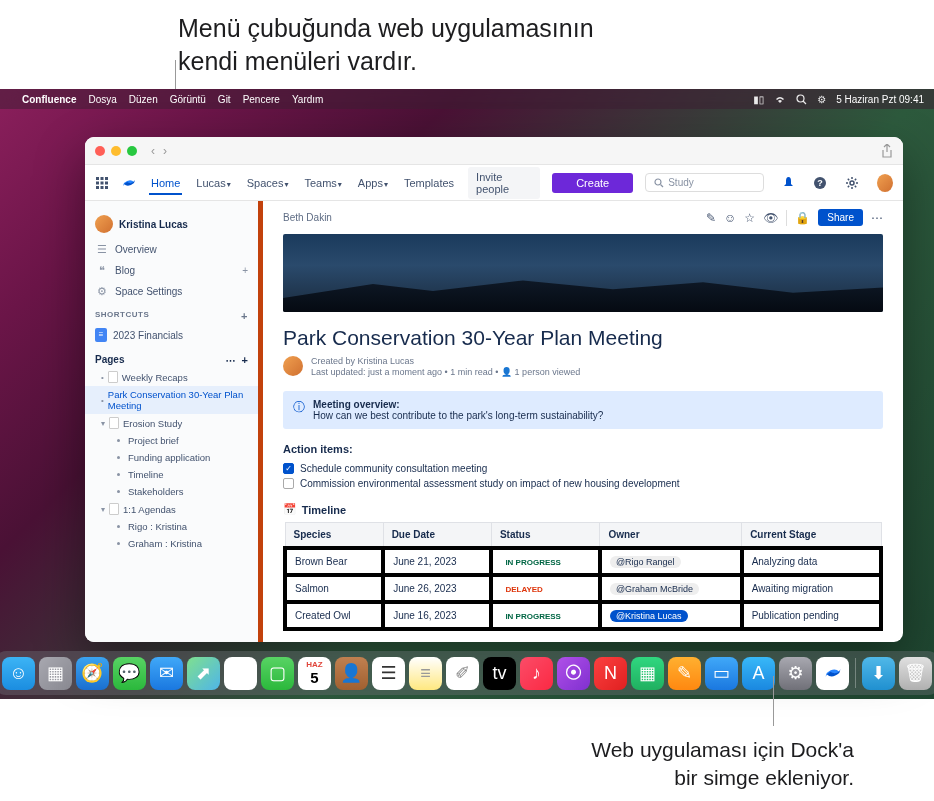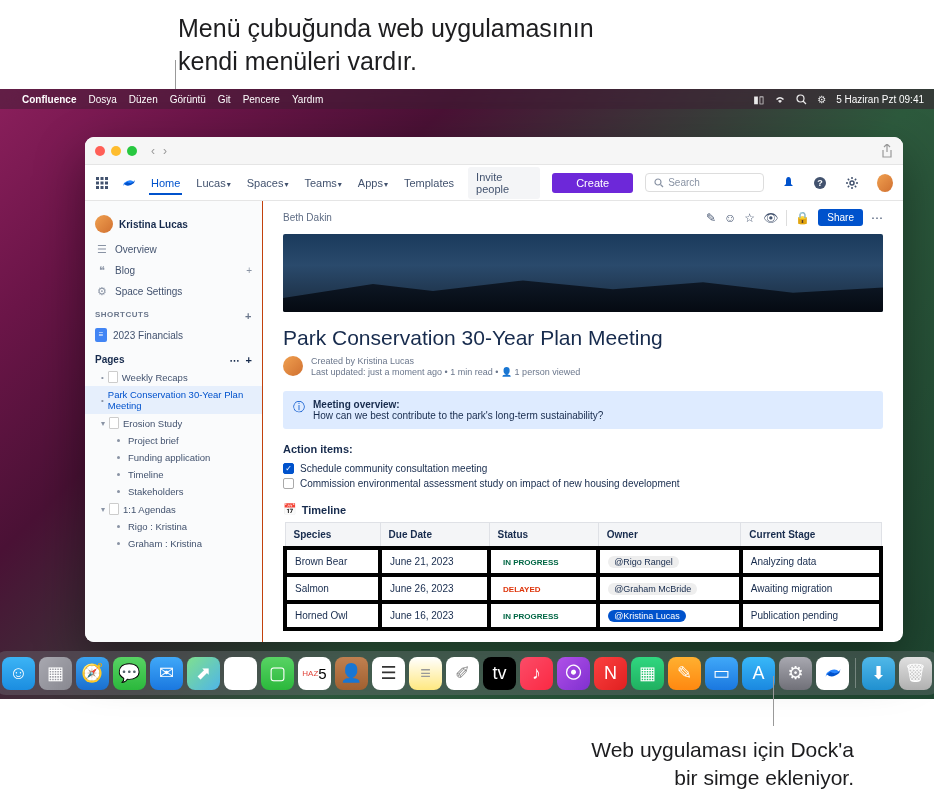--- a/index.html
+++ b/index.html
@@ -121,21 +121,21 @@
 .notif-icon { color: #0052cc; }
 .avatar-sm { width: 18px; height: 18px; border-radius: 50%; background: linear-gradient(135deg, #f0a050, #d07030); margin-left: 6px; }
 
 
 .conf-body { display: flex; flex: 1; overflow: hidden; }
 
 
 .sidebar {
   width: 178px;
   background: #fafbfc;
-  border-right: 1px solid #c2410c;
+  border-right: 5px solid #c2410c;
   padding: 8px 0;
   font-size: 10px;
   color: #42526e;
   overflow: hidden;
 }
 .sidebar-user { display: flex; align-items: center; gap: 6px; padding: 6px 10px; font-weight: 600; color: #172b4d; }
 .sidebar-user .avatar-sm { margin: 0; }
 .sidebar-item { display: flex; align-items: center; gap: 6px; padding: 4px 10px; cursor: pointer; }
 .sidebar-item .icon { width: 14px; font-size: 11px; text-align: center; color: #8993a4; }
 .sidebar-section { padding: 8px 10px 2px; font-size: 8px; color: #6b778c; font-weight: 700; letter-spacing: 0.5px; display: flex; justify-content: space-between; }
@@ -243,21 +243,21 @@
 }
 .dock-sep { width: 1px; height: 30px; background: rgba(255,255,255,0.3); margin: 0 2px; }
 .di-finder { background: linear-gradient(180deg, #3cb4f5, #1b8de0); }
 .di-launchpad { background: linear-gradient(135deg, #a8a8b0, #888890); }
 .di-safari { background: linear-gradient(180deg, #3ba3f0, #1a6fd0); }
 .di-messages { background: linear-gradient(180deg, #58d364, #2bb83c); }
 .di-mail { background: linear-gradient(180deg, #40a8f8, #1a78e0); }
 .di-maps { background: linear-gradient(135deg, #7fe08f, #4fb5e8); }
 .di-photos { background: #fff; }
 .di-facetime { background: linear-gradient(180deg, #58d364, #2bb83c); }
-.di-calendar { background: #fff; color: #e0453b; font-size: 8px; font-weight: 400; flex-direction: row; }
+.di-calendar { background: #fff; color: #e0453b; font-size: 8px; font-weight: 700; flex-direction: column; }
 .di-contacts { background: linear-gradient(180deg, #c08050, #a06030); }
 .di-reminders { background: #fff; }
 .di-notes { background: linear-gradient(180deg, #fff, #ffe880); }
 .di-freeform { background: #fff; }
 .di-tv { background: #000; }
 .di-music { background: linear-gradient(135deg, #fb4c68, #fb2943); }
 .di-podcasts { background: linear-gradient(135deg, #b050e8, #8030d0); }
 .di-news { background: linear-gradient(135deg, #fb4040, #e02020); }
 .di-numbers { background: linear-gradient(180deg, #30d780, #20b060); }
 .di-pages { background: linear-gradient(180deg, #ffb030, #ff8810); }
@@ -360,21 +360,21 @@
       <span class="nav-item"><span>Teams</span><span class="chevron">▾</span></span>
       <span class="nav-item"><span>Apps</span><span class="chevron">▾</span></span>
       <span class="nav-item">Templates</span>
       <span class="btn-invite">Invite people</span>
       <span class="btn-create">Create</span>
       <span class="search-box">
         <svg width="10" height="10" viewBox="0 0 10 10" style="margin-right:4px">
             <circle cx="4" cy="4" r="3" stroke="#8993a4" stroke-width="1.2" fill="none"></circle>
             <line x1="6.5" y1="6.5" x2="9" y2="9" stroke="#8993a4" stroke-width="1.2"></line>
           </svg>
-        <span>Search</span>
+        <span>Study</span>
       </span>
       <span class="top-icon notif-icon">
         <svg width="13" height="13" viewBox="0 0 13 13">
             <path d="M6.5 1 Q9 1 9 5 L9 8 L11 10 L2 10 L4 8 L4 5 Q4 1 6.5 1 Z" fill="#0052cc"></path>
           </svg>
       </span>
       <span class="top-icon">
         <svg width="14" height="14" viewBox="0 0 14 14">
             <circle cx="7" cy="7" r="6" fill="#42526e"></circle>
             <text x="7" y="10" text-anchor="middle" fill="#fff" font-size="9" font-weight="700">?</text>
@@ -539,21 +539,21 @@
     <td>Analyzing data</td>
               </tr>
               <tr>
     <td>Salmon</td>
     <td>June 26, 2023</td>
     <td><span class="status-lozenge status-delayed">DELAYED</span></td>
     <td><span class="mention ">@Graham McBride</span></td>
     <td>Awaiting migration</td>
               </tr>
               <tr>
-    <td>Horned Owl</td>
+    <td>Created Owl</td>
     <td>June 16, 2023</td>
     <td><span class="status-lozenge status-inprogress">IN PROGRESS</span></td>
     <td><span class="mention me">@Kristina Lucas</span></td>
     <td>Publication pending</td>
               </tr>
             </tbody>
         </table>
       </div>
     </div>
   </div>

